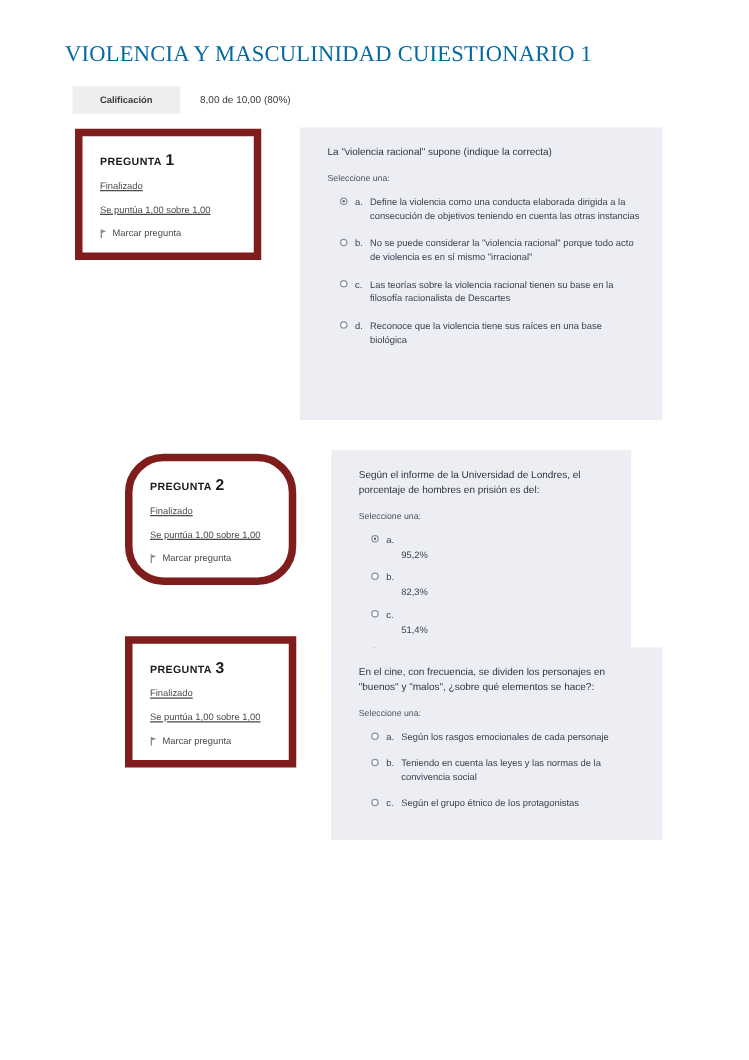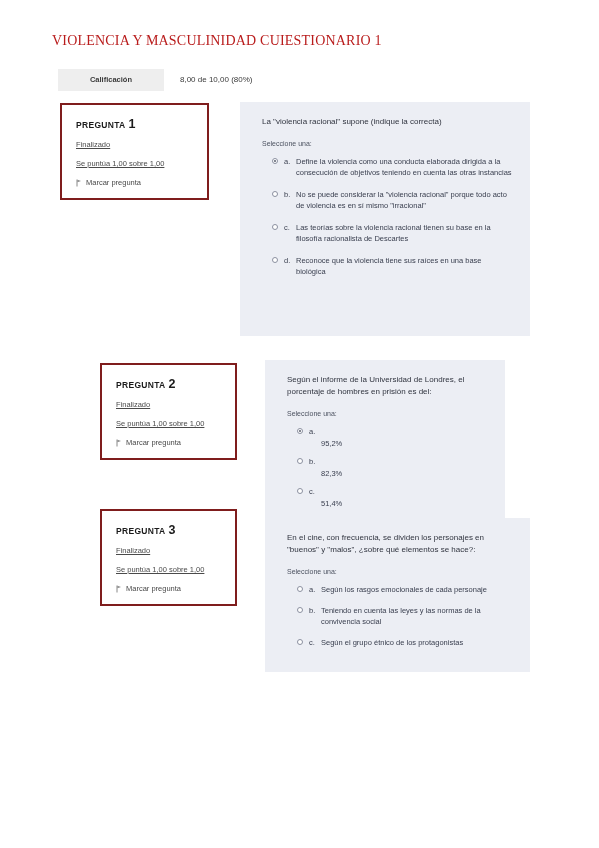--- a/index.html
+++ b/index.html
@@ -14,56 +14,56 @@
     color: #2b2b2b;
     position: relative;
     overflow: hidden;
   }
 
   .page-title {
     position: absolute;
     left: 52px;
     top: 33px;
     font-family: "Liberation Serif", serif;
-    font-size: 14px;
+    font-size: 18px;
     letter-spacing: 0.2px;
-    color: #b91c1c;
+    color: #0369a1;
     white-space: nowrap;
   }
 
   .grade-row {
     position: absolute;
     left: 58px;
     top: 69px;
     display: flex;
     align-items: stretch;
   }
   .grade-label {
     background: #eeeeee;
-    width: 106px;
+    width: 86px;
     padding: 6px 8px;
     font-size: 7.5px;
     font-weight: bold;
     color: #3a3a3a;
     text-align: center;
     line-height: 10px;
     box-sizing: border-box;
   }
   .grade-value {
     padding: 6px 10px 6px 16px;
     font-size: 8px;
     color: #3a3a3a;
     line-height: 10px;
     white-space: nowrap;
   }
 
   .qinfo {
     position: absolute;
     background: #ffffff;
-    border: 2px solid #7f1d1d;
+    border: 6px solid #7f1d1d;
     box-sizing: border-box;
     padding: 12px 14px 10px 14px;
   }
   .qinfo-title {
     font-size: 8.5px;
     font-weight: bold;
     color: #1b1b1b;
     letter-spacing: 0.3px;
     margin-bottom: 9px;
   }
@@ -199,21 +199,21 @@
           <span class="opt-letter">c.</span>
           <span class="opt-text">Las teorías sobre la violencia racional tienen su base en la filosofía racionalista de Descartes</span>
         </div>
         <div class="opt" style="margin-bottom: 11px;">
           <span class="radio"></span>
           <span class="opt-letter">d.</span>
           <span class="opt-text">Reconoce que la violencia tiene sus raíces en una base biológica</span>
         </div>
       </div>
     </div>
-    <div class="qinfo" style="left: 100px; top: 363px; width: 137px; min-height: 80px;">
+    <div class="qinfo" style="left: 100px; top: 363px; width: 137px; min-height: 80px; border-radius: 31px;">
       <div class="qinfo-title"><span>PREGUNTA</span><span class="qnum">2</span></div>
       <div class="qinfo-line">Finalizado</div>
       <div class="qinfo-line">Se puntúa 1,00 sobre 1,00</div>
       <div class="qinfo-flag">
         <span class="flag-icon">
           <svg viewBox="0 0 6 8" width="6" height="8" aria-hidden="true">
             <path d="M1 0.5 L1 7.5" stroke="#6b6b6b" stroke-width="0.8" fill="none"></path>
             <path d="M1.4 0.8 L5 1.9 L1.4 3.3 Z" fill="#8a8a8a"></path>
           </svg>
         </span>

